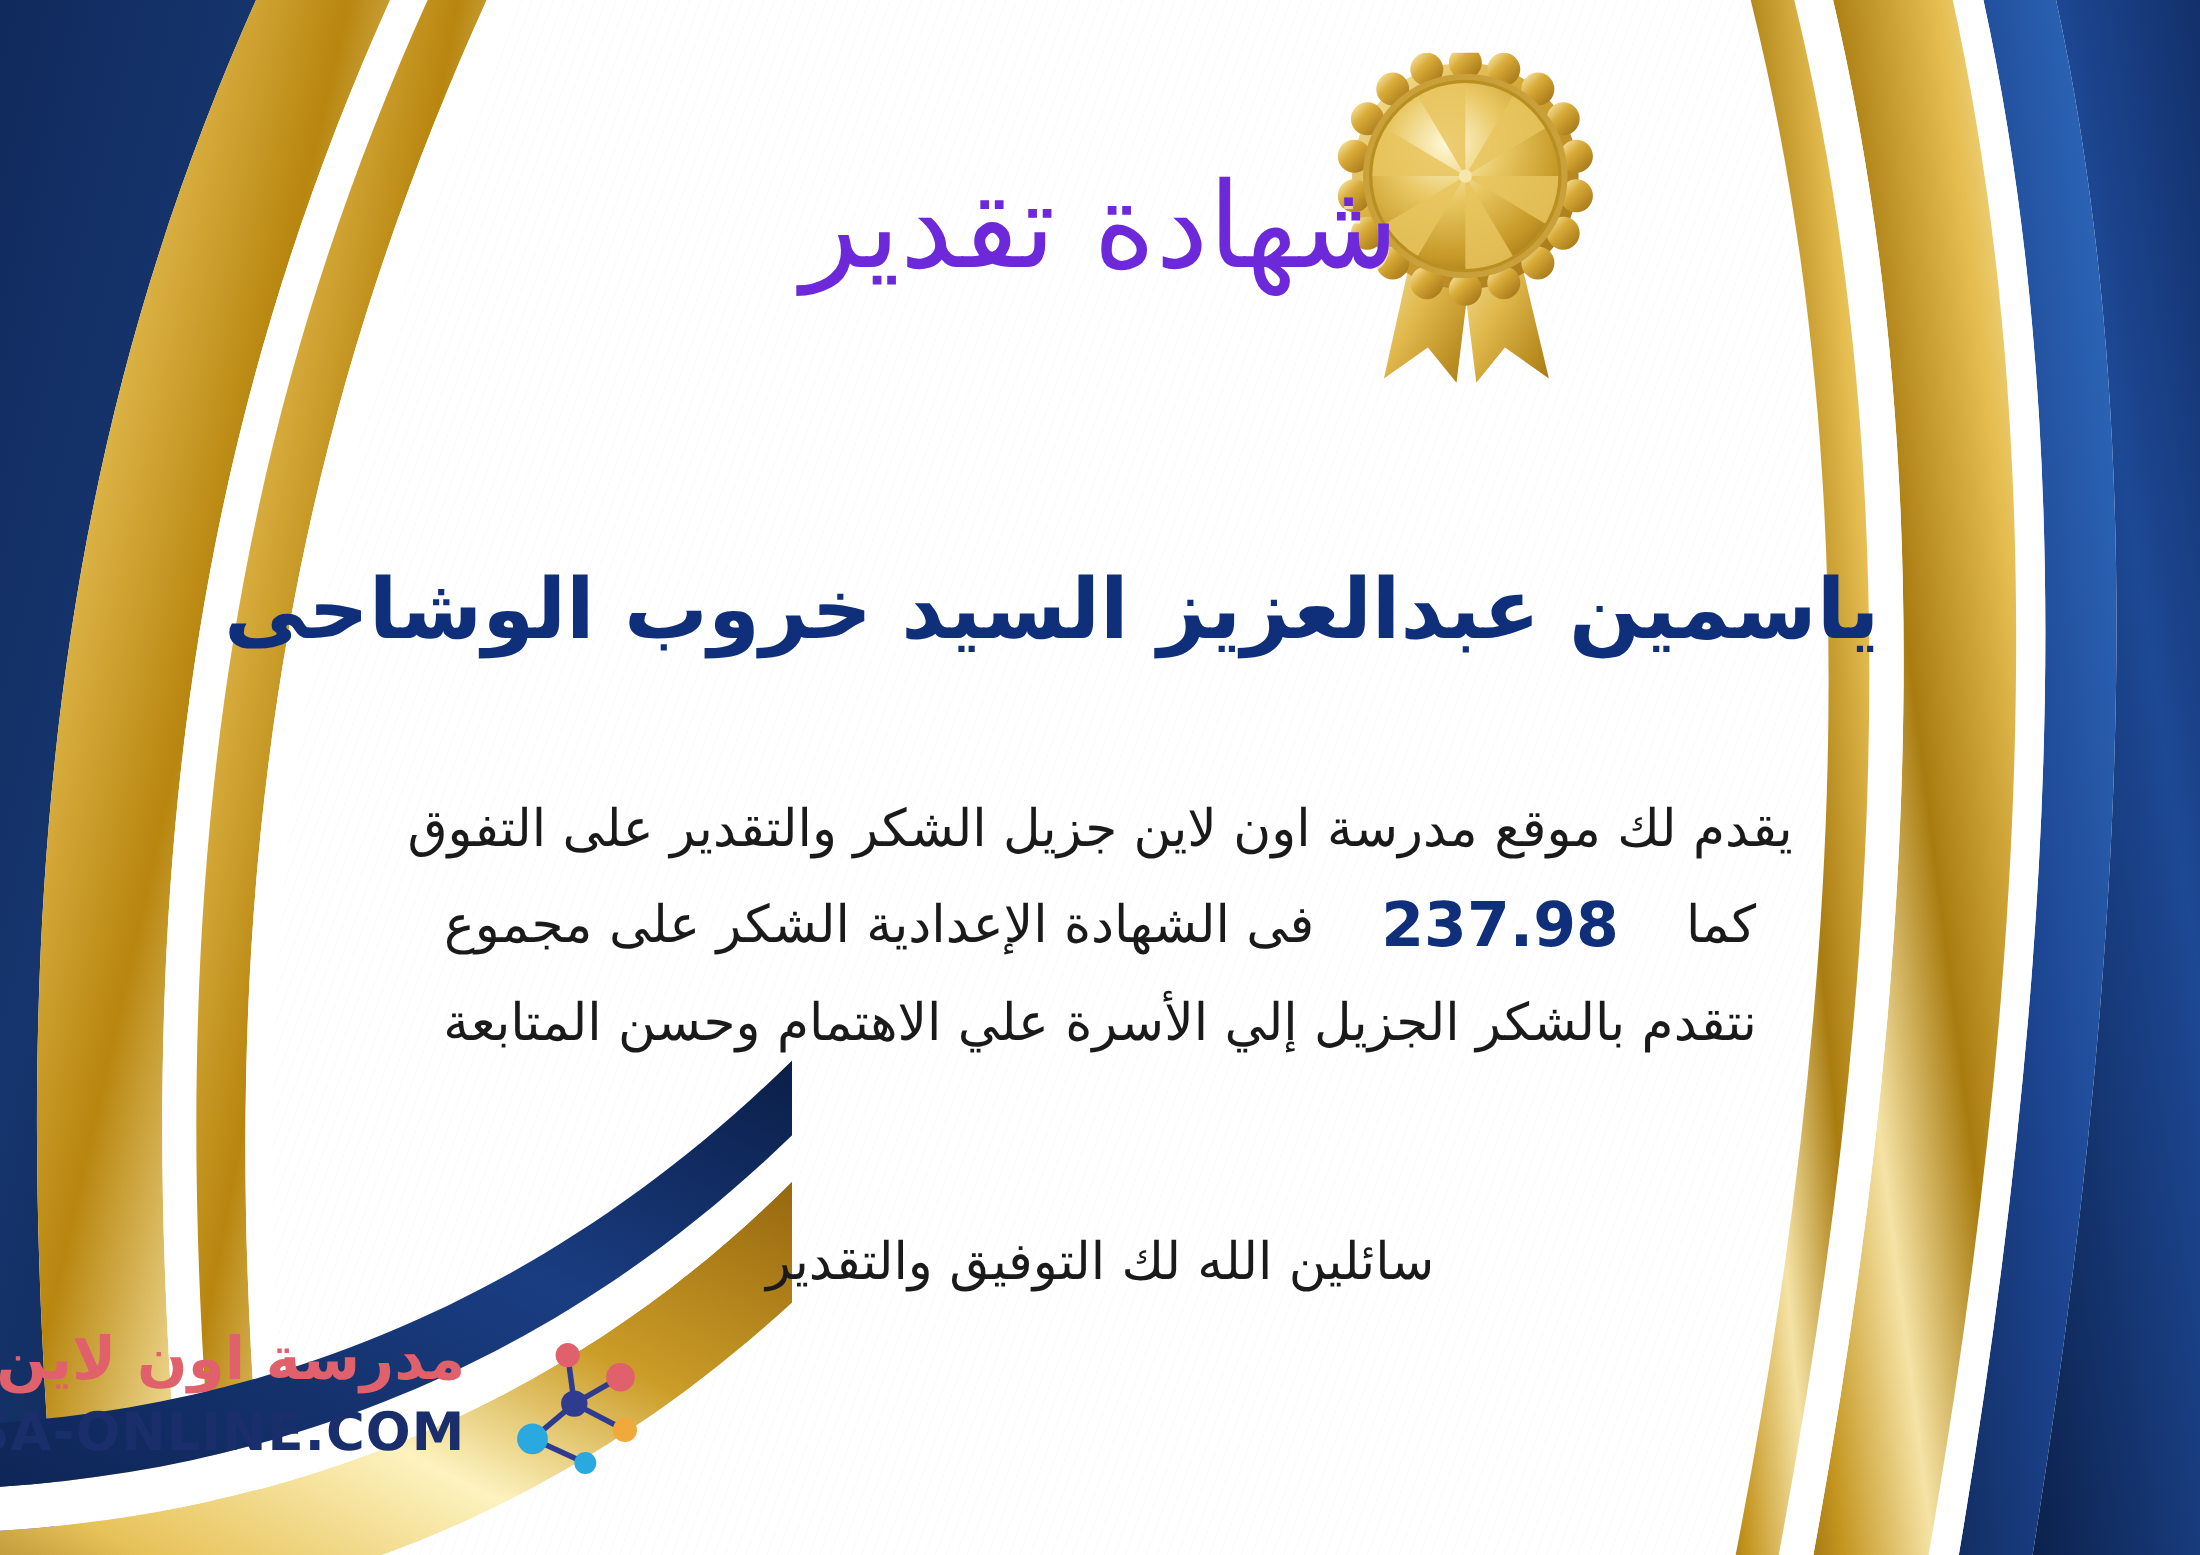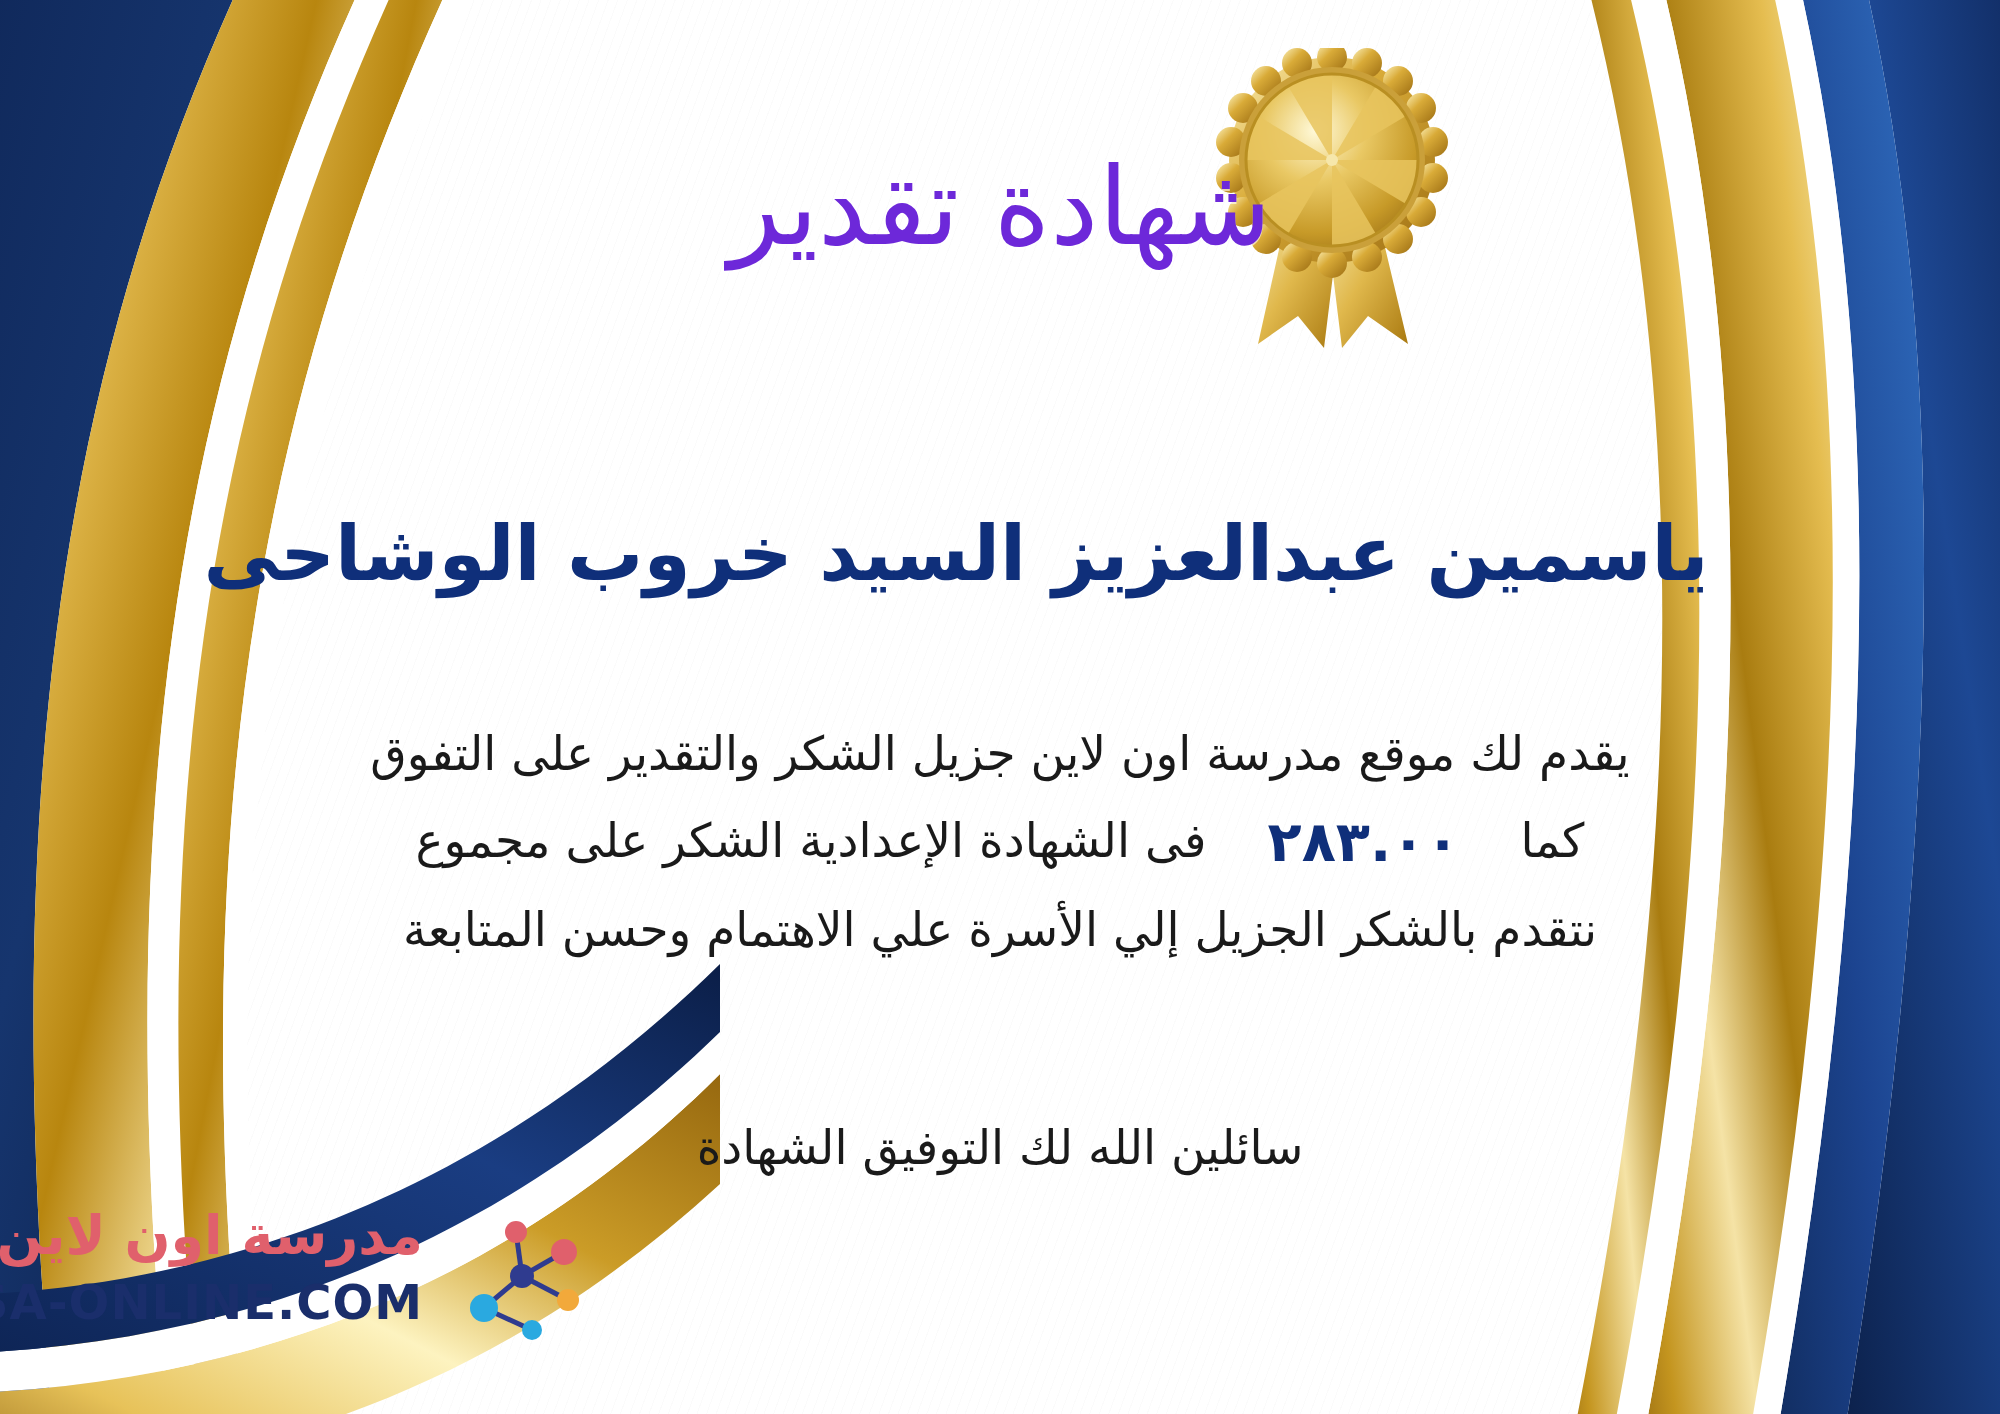--- a/index.html
+++ b/index.html
@@ -357,28 +357,28 @@
 
     <div class="title">شهادة تقدير</div>
 
     <div class="recipient">ياسمين عبدالعزيز السيد خروب الوشاحى</div>
 
     <div class="body-block">
       <p class="body-line">يقدم لك موقع مدرسة اون لاين جزيل الشكر  والتقدير على التفوق</p>
 
       <p class="body-line">
         <span>كما</span>
-        <span class="grade">٢٨٣.٠٠</span>
+        <span class="grade">237.98</span>
         <span>فى الشهادة الإعدادية الشكر على مجموع</span>
       </p>
 
       <p class="body-line">نتقدم  بالشكر الجزيل إلي الأسرة علي الاهتمام وحسن المتابعة</p>
     </div>
 
-    <div class="wish">سائلين الله لك التوفيق  الشهادة</div>
+    <div class="wish">سائلين الله لك التوفيق  والتقدير</div>
   </div>
 
   <div class="brand">
     <div class="brand-ar">مدرسة اون لاين</div>
     <div class="brand-url">MADRSA-ONLINE.COM</div>
 
     <svg class="brand-mark" viewBox="0 0 150 140">
       <line x1="40" y1="96" x2="78" y2="64" stroke="#2f3b8f" stroke-width="5"></line>
       <line x1="78" y1="64" x2="120" y2="40" stroke="#2f3b8f" stroke-width="5"></line>
       <line x1="78" y1="64" x2="124" y2="88" stroke="#2f3b8f" stroke-width="5"></line>

